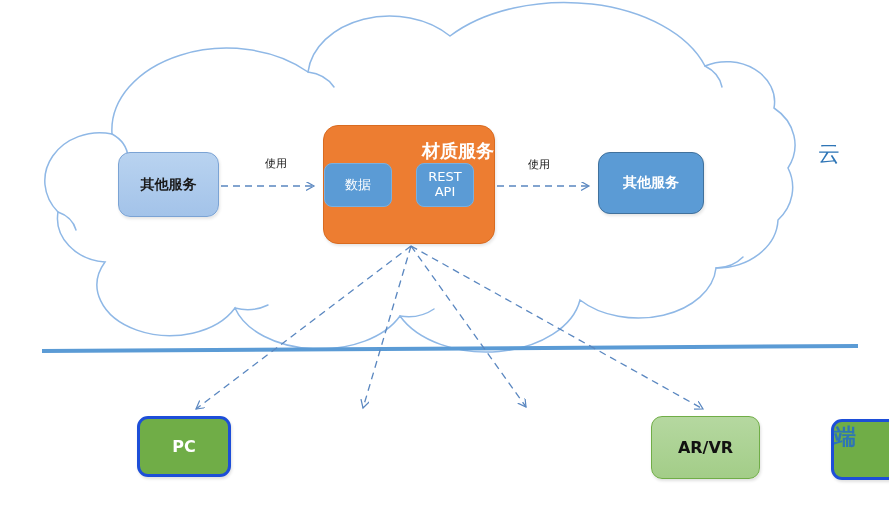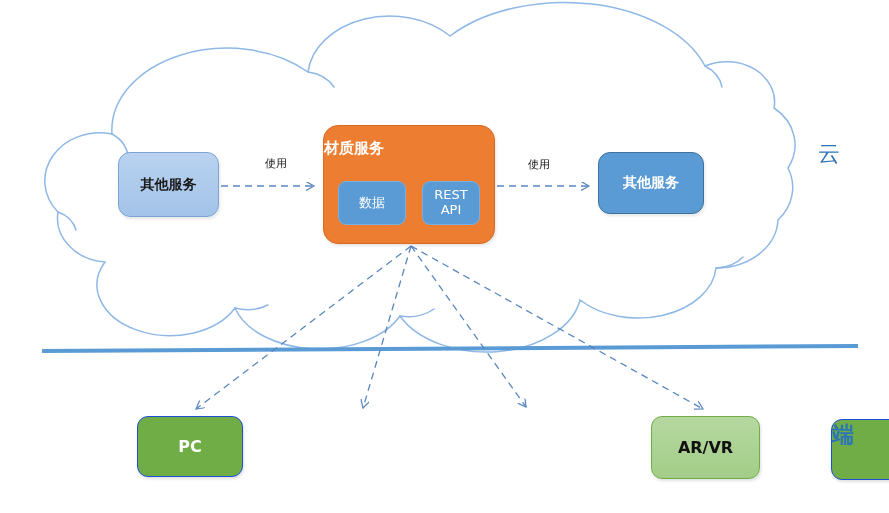--- a/index.html
+++ b/index.html
@@ -28,37 +28,37 @@
     color: #ffffff; font-weight: bold; font-size: 14px;
     box-shadow: 1px 2px 3px rgba(0,0,0,0.10);
   }
   .material {
     left: 323px; top: 125px; width: 172px; height: 119px;
     background: #ed7d31; border: 1px solid #d96b20; border-radius: 15px;
     display: block;
     box-shadow: 1px 2px 3px rgba(0,0,0,0.10);
   }
   .material-title {
-    margin-top: 13px; text-align: left;
-    color: #ffffff; font-weight: bold; font-size: 15px;
+    margin-top: 13px; text-align: right;
+    color: #ffffff; font-weight: bold; font-size: 18px;
   }
   .material-children {
-    position: absolute; left: 0; top: 55px; width: 100%;
-    display: flex; justify-content: center; gap: 16px;
+    position: absolute; left: 0; top: 37px; width: 100%;
+    display: flex; gap: 24px;
   }
   .child-box {
     width: 68px; height: 44px;
     background: #5b9bd5; border: 1px solid #79b0e0; border-radius: 8px;
     display: flex; align-items: center; justify-content: center;
     color: #ffffff; font-size: 13px; line-height: 1.15; text-align: center;
   }
   .child-box.rest { width: 58px; }
   .client {
-    top: 416px; width: 106px; height: 61px;
-    background: #70ad47; border: 1px solid #1d4ed8; border-radius: 11px;
+    top: 416px; width: 94px; height: 61px;
+    background: #70ad47; border: 3px solid #1d4ed8; border-radius: 11px;
     color: #ffffff; font-weight: bold; font-size: 16px;
     box-shadow: 1px 2px 3px rgba(0,0,0,0.12);
   }
   .client.pc     { left: 137px; }
   .client.web    { left: 308px; }
   .client.mobile { left: 474px; }
   .client.arvr   {
     left: 651px; width: 109px; height: 63px;
     background: linear-gradient(180deg, #b5d8a0 0%, #a3cd88 100%);
     border: 1.5px solid #70ad47; color: #111111;

